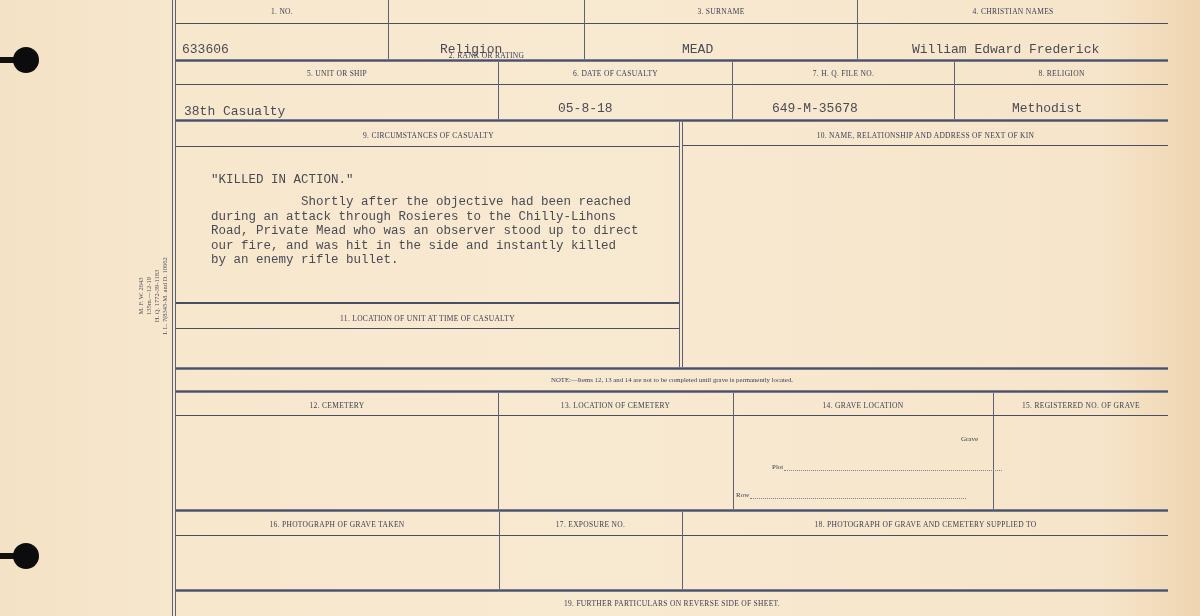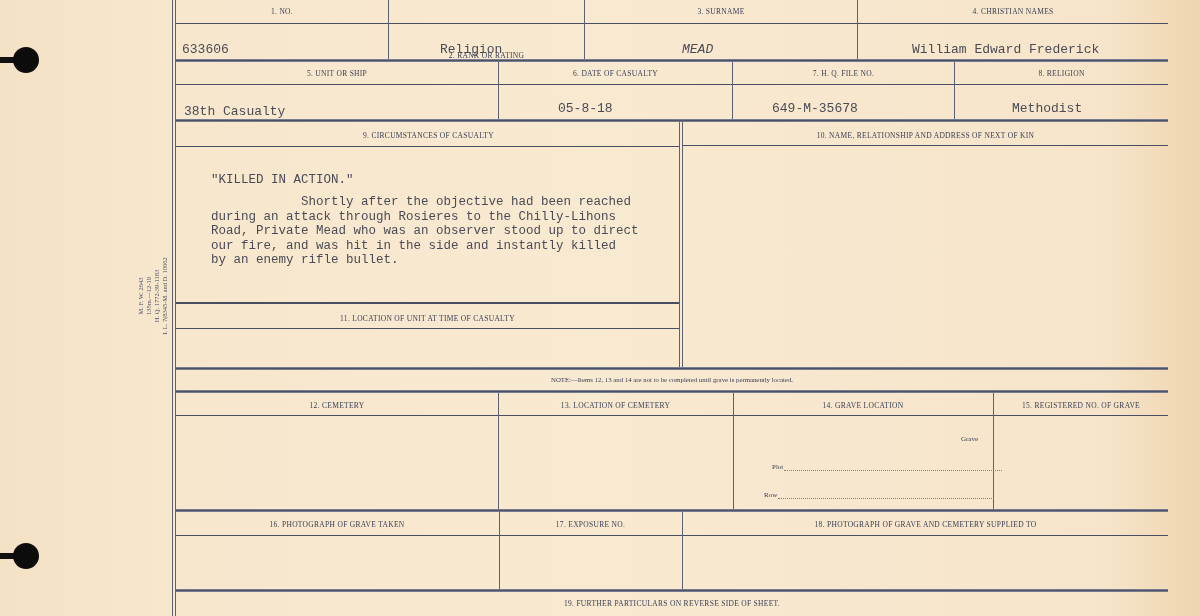--- a/index.html
+++ b/index.html
@@ -68,21 +68,21 @@
 <div class="lbl" style="left:389px;width:195px;top:7px;margin-top:44px;">2. Rank or Rating</div>
 <div class="lbl" style="left:585px;width:272px;top:7px;">3. Surname</div>
 <div class="lbl" style="left:858px;width:310px;top:7px;">4. Christian Names</div>
 <div class="hline thin" style="left:176px;width:992px;top:23px;background:#4a4e63;"></div>
 <div class="vline" style="left:388px;top:0;height:60px;"></div>
 <div class="vline" style="left:584px;top:0;height:60px;"></div>
 <div class="vline" style="left:857px;top:0;height:60px;"></div>
 
 <div class="val" style="left:182px;top:42px;">633606</div>
 <div class="val" style="left:440px;top:42px;">Religion</div>
-<div class="val" style="left:682px;top:42px;font-style:italic;">MEAD</div>
+<div class="val" style="left:682px;top:42px;">MEAD</div>
 <div class="val" style="left:912px;top:42px;">William Edward Frederick</div>
 <div class="hline thick" style="left:176px;width:992px;top:59px;"></div>
 
 <div class="lbl" style="left:176px;width:322px;top:69px;">5. Unit or Ship</div>
 <div class="lbl" style="left:499px;width:233px;top:69px;">6. Date of Casualty</div>
 <div class="lbl" style="left:733px;width:221px;top:69px;">7. H. Q. File No.</div>
 <div class="lbl" style="left:955px;width:213px;top:69px;">8. Religion</div>
 <div class="hline thin" style="left:176px;width:992px;top:84px;background:#4a4e63;"></div>
 <div class="vline" style="left:498px;top:62px;height:58px;"></div>
 <div class="vline" style="left:732px;top:62px;height:58px;"></div>
@@ -126,21 +126,21 @@
 <div class="vline" style="left:993px;top:393px;height:117px;"></div>
 
 <div class="dotline" style="left:748px;top:435px;width:230px;flex-direction:column;">
   <span>Grave</span>
     <span class="dots"></span>
 </div>
 <div class="dotline" style="left:748px;top:463px;width:230px;padding-left:24px;">
   <span>Plot</span>
     <span class="dots"></span>
 </div>
-<div class="dotline" style="left:764px;top:491px;width:230px;font-family:Liberation Serif, serif;">
+<div class="dotline" style="left:736px;top:491px;width:230px;font-family:Liberation Serif, serif;">
   <span>Row</span>
     <span class="dots"></span>
 </div>
 
 <div class="hline thick" style="left:176px;width:992px;top:509px;"></div>
 
 <div class="lbl" style="left:176px;width:322px;top:520px;">16. Photograph of Grave Taken</div>
 <div class="lbl" style="left:499px;width:183px;top:520px;">17. Exposure No.</div>
 <div class="lbl" style="left:683px;width:485px;top:520px;">18. Photograph of Grave and Cemetery Supplied To</div>
 <div class="hline thin" style="left:176px;width:992px;top:535px;background:#4a4e63;"></div>

